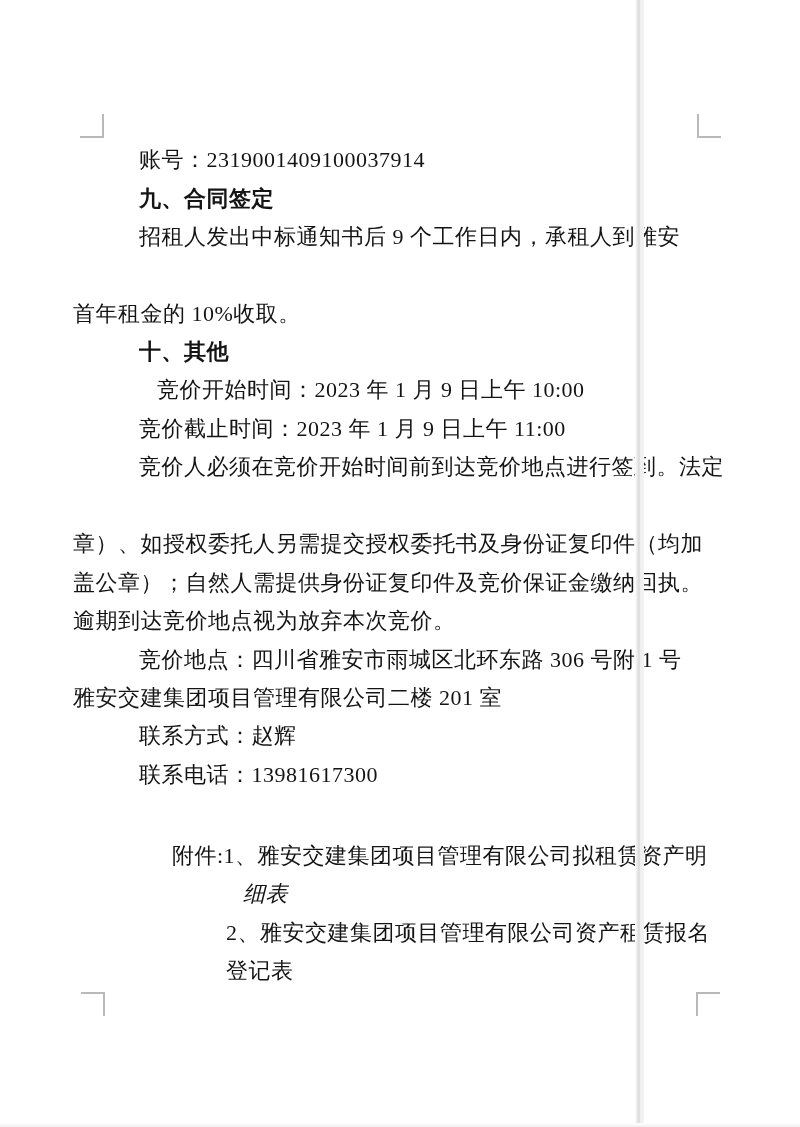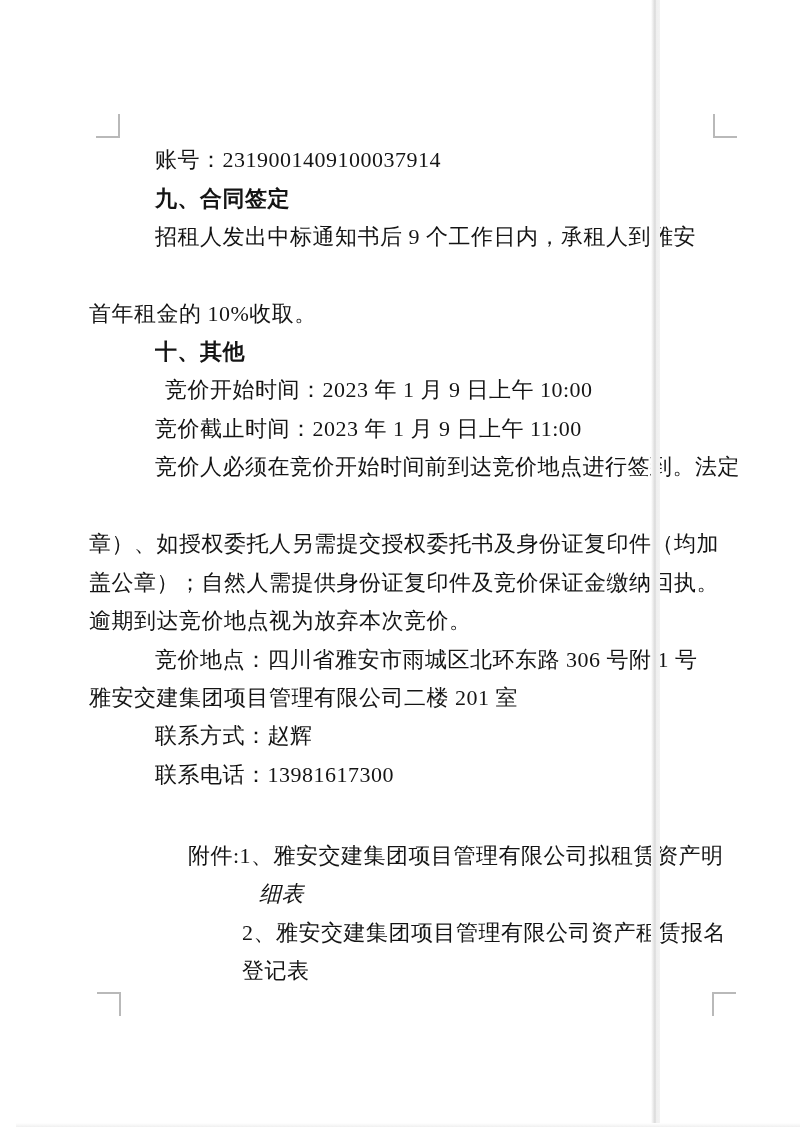--- a/index.html
+++ b/index.html
@@ -6,21 +6,20 @@
   body{
     width:800px;height:1127px;
     background:#ffffff;
     overflow:hidden;
     position:relative;
     font-family:"Liberation Serif","DejaVu Serif",serif;
   }
   .page{
     position:absolute;left:0;top:0;width:644px;height:1127px;
     background:#ffffff;
-    margin-left:16px;
   }
   .line{
     position:absolute;
     white-space:nowrap;
     font-size:22px;
     line-height:24px;
     color:#141414;
     letter-spacing:0.5px;
   }
   .bold{font-weight:bold;}
@@ -52,21 +51,21 @@
 
   <div class="line" style="left:139px;top:148px;">账号：2319001409100037914</div>
 
   <div class="line bold" style="left:139px;top:187px;">九、合同签定</div>
 
   <div class="line" style="left:139px;top:225px;">招租人发出中标通知书后 9 个工作日内，承租人到雅安</div>
   <div class="line" style="left:73px;top:302px;">首年租金的 10%收取。</div>
 
   <div class="line bold" style="left:139px;top:340px;">十、其他</div>
 
-  <div class="line" style="left:149px;top:378px;">竞价开始时间：2023 年 1 月 9 日上午 10:00</div>
+  <div class="line" style="left:157px;top:378px;">竞价开始时间：2023 年 1 月 9 日上午 10:00</div>
   <div class="line" style="left:139px;top:417px;">竞价截止时间：2023 年 1 月 9 日上午 11:00</div>
 
   <div class="line" style="left:139px;top:455px;">竞价人必须在竞价开始时间前到达竞价地点进行签到。法定</div>
   <div class="line" style="left:73px;top:571px;">盖公章）；自然人需提供身份证复印件及竞价保证金缴纳回执。</div>
   <div class="line" style="left:73px;top:532px;">章）、如授权委托人另需提交授权委托书及身份证复印件（均加</div>
   <div class="line" style="left:73px;top:609px;">逾期到达竞价地点视为放弃本次竞价。</div>
 
   <div class="line" style="left:139px;top:648px;">竞价地点：四川省雅安市雨城区北环东路 306 号附 1 号</div>
   <div class="line" style="left:73px;top:686px;">雅安交建集团项目管理有限公司二楼 201 室</div>
 

